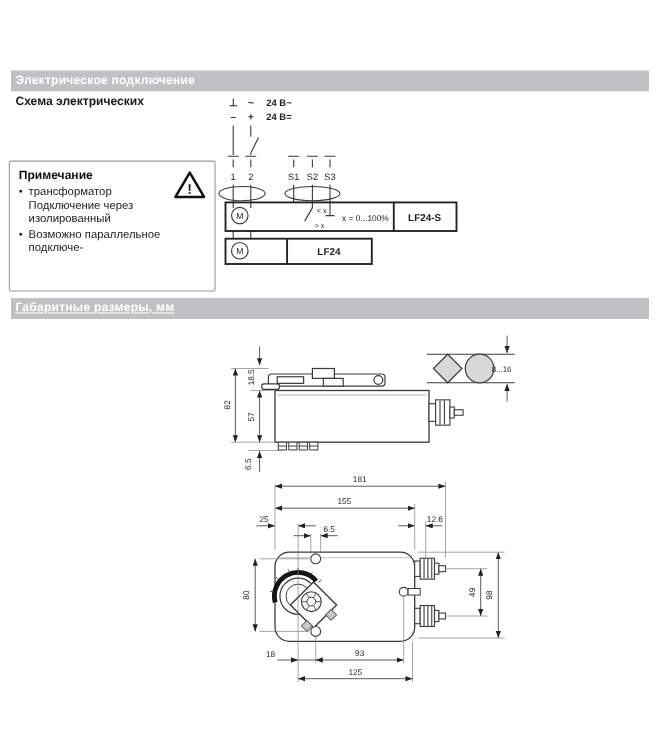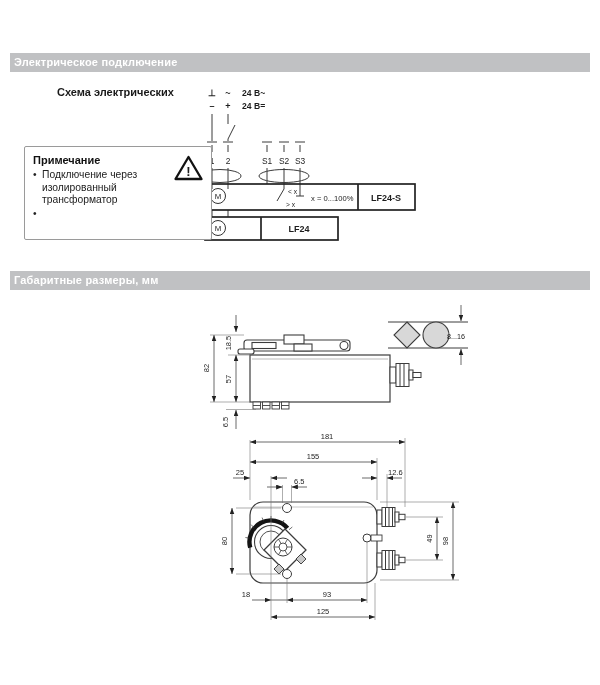--- a/index.html
+++ b/index.html
@@ -2,36 +2,36 @@
 <html><head>
 <meta charset="utf-8">
 <style>
   html,body{margin:0;padding:0;}
   body{width:600px;height:685px;background:#ffffff;position:relative;overflow:hidden;
        font-family:"Liberation Sans",sans-serif;color:#222;}
   .abs{position:absolute;}
   .bar{position:absolute;left:10px;width:580px;height:19px;background:#c0c1c3;
        color:#ffffff;font-weight:bold;font-size:11px;line-height:19px;
        padding-left:4px;box-sizing:border-box;letter-spacing:.2px;}
-  .caption{position:absolute;left:34px;top:85px;width:163px;text-align:center;
+  .caption{position:absolute;left:14px;top:85px;width:163px;text-align:left;
        font-weight:bold;font-size:11px;line-height:14px;color:#1a1a1a;}
-  .notebox{position:absolute;left:8px;top:146px;width:188px;height:94px;
+  .notebox{position:absolute;left:8px;top:146px;width:188px;height:119px;
        border:1px solid #9a9a9a;border-radius:2px;box-sizing:border-box;
-       padding:7px 8px 0 8px;background:#fff;margin-left:16px;}
+       padding:7px 8px 0 8px;background:#fff;}
   .notebox h4{margin:0 0 3px 0;font-size:11px;font-weight:bold;color:#111;}
   .nitem{display:flex;font-size:10.3px;line-height:12.5px;color:#222;margin-bottom:1px;}
   .nitem .b{width:9px;flex:0 0 9px;}
   .nline{display:block;}
   .warn{position:absolute;right:7px;top:7px;}
   svg text{font-family:"Liberation Sans",sans-serif;fill:#1d1d1d;}
 </style>
 </head>
 <body>
 
-<div class="bar" style="top:53px;">Электрическое подключение</div>
+<div class="bar" style="top:64px;">Электрическое подключение</div>
 
 <div class="caption">
   <span class="nline">Схема электрических</span>
 </div>
 
 <svg class="abs" style="left:195px;top:84px;" width="240" height="162" viewBox="0 0 240 162">
   <g stroke="#3a3a3a" stroke-width="1" fill="none">
 
     <line x1="17" y1="30" x2="17" y2="57"></line>
     <line x1="33" y1="30" x2="33" y2="40"></line>
@@ -97,36 +97,37 @@
   <text x="116" y="117" font-size="7.6">x = 0...100%</text>
   <text x="191" y="116.5" font-size="9" font-weight="bold" text-anchor="middle">LF24-S</text>
   <text x="104" y="148" font-size="9" font-weight="bold" text-anchor="middle">LF24</text>
 </svg>
 
 <div class="notebox">
   <h4>Примечание</h4>
   <div class="nitem">
     <span class="b">•</span>
     <span>
+      <span class="nline">трансформатор</span>
       <span class="nline">Подключение через изолированный</span>
-      <span class="nline">трансформатор</span>
     </span>
   </div>
   <div class="nitem">
     <span class="b">•</span>
     <span>
+      <span class="nline">Возможно параллельное подключе-</span>
     </span>
   </div>
   <svg class="warn" width="31" height="28" viewBox="0 0 31 28">
     <path d="M15.5,3 L28.5,25 L2.5,25 Z" fill="none" stroke="#111" stroke-width="2.3" stroke-linejoin="round"></path>
     <text x="15.5" y="22" font-size="13" font-weight="bold" text-anchor="middle">!</text>
   </svg>
 </div>
 
-<div class="bar" style="top:271px;">Габаритные размеры, мм</div>
+<div class="bar" style="top:271px;text-decoration:underline;">Габаритные размеры, мм</div>
 
 <svg class="abs" style="left:0;top:295px;" width="600" height="390" viewBox="0 0 600 390">
   <defs>
     <marker id="ad" orient="auto-start-reverse" markerWidth="9" markerHeight="8" refX="8" refY="3">
       <path d="M0,0 L8,3 L0,6 Z" fill="#222"></path>
     </marker>
   </defs>
 
   <g>
     <g stroke="#3c3c3c" stroke-width="1.1" fill="#fff">

